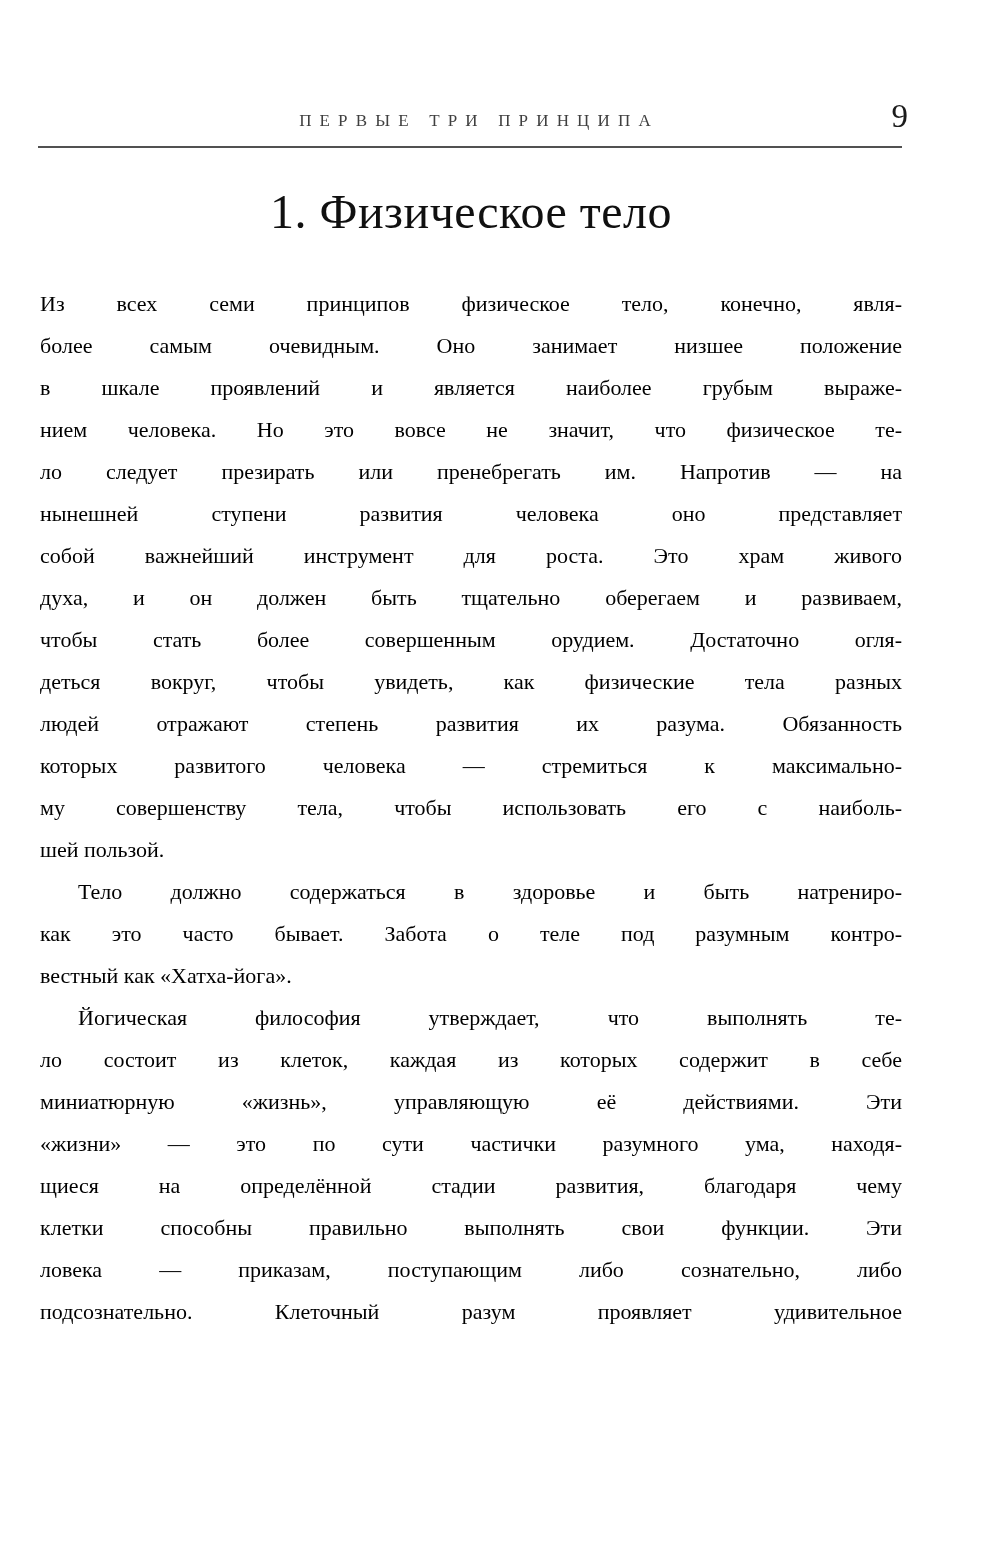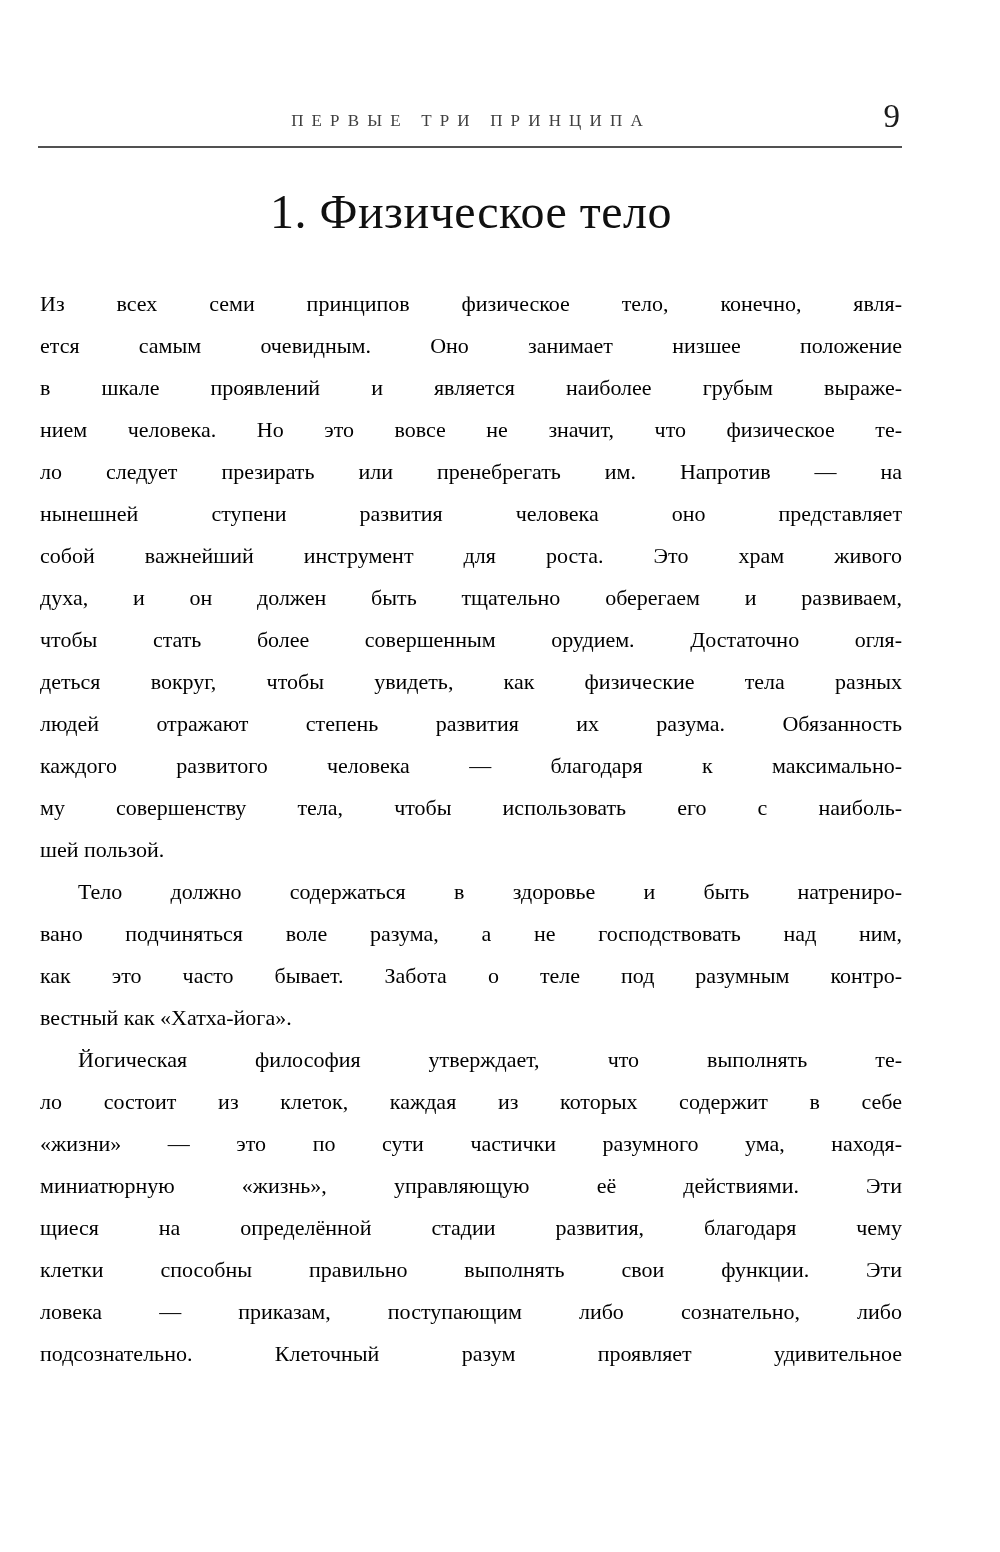--- a/index.html
+++ b/index.html
@@ -22,21 +22,21 @@
     position: absolute;
     left: 40px;
     width: 862px;
     top: 0;
     height: 100%;
   }
   
   .running-head {
     position: absolute;
     top: 104px;
-    left: 0;
+    left: 8px;
     width: 100%;
     height: 36px;
     text-align: center;
   }
   .running-title {
     display: inline-block;
     font-size: 17px;
     letter-spacing: 0.48em;
     color: #3f3f3f;
     padding-top: 7px;
@@ -111,45 +111,44 @@
       <span class="page-number">9</span>
     </div>
 
     <div class="rule"></div>
 
     <h1 class="chapter-title">1. Физическое тело</h1>
 
     <div class="body-text" id="body-text">
         <div class="paragraph">
           <div class="line">Из всех семи принципов физическое тело, конечно, явля-</div>
-          <div class="line">ется самым очевидным. Оно занимает низшее положение</div>
+          <div class="line">более самым очевидным. Оно занимает низшее положение</div>
           <div class="line">в шкале проявлений и является наиболее грубым выраже-</div>
           <div class="line">нием человека. Но это вовсе не значит, что физическое те-</div>
           <div class="line">ло следует презирать или пренебрегать им. Напротив — на</div>
           <div class="line">нынешней ступени развития человека оно представляет</div>
           <div class="line">собой важнейший инструмент для роста. Это храм живого</div>
           <div class="line">духа, и он должен быть тщательно оберегаем и развиваем,</div>
           <div class="line">чтобы стать более совершенным орудием. Достаточно огля-</div>
           <div class="line">деться вокруг, чтобы увидеть, как физические тела разных</div>
           <div class="line">людей отражают степень развития их разума. Обязанность</div>
-          <div class="line">каждого развитого человека — благодаря к максимально-</div>
+          <div class="line">которых развитого человека — стремиться к максимально-</div>
           <div class="line">му совершенству тела, чтобы использовать его с наиболь-</div>
           <div class="line no-stretch">шей пользой.</div>
         </div>
         <div class="paragraph">
           <div class="line indent">Тело должно содержаться в здоровье и быть натрениро-</div>
-          <div class="line">вано подчиняться воле разума, а не господствовать над ним,</div>
           <div class="line">как это часто бывает. Забота о теле под разумным контро-</div>
           <div class="line no-stretch">вестный как «Хатха-йога».</div>
         </div>
         <div class="paragraph">
           <div class="line indent">Йогическая философия утверждает, что выполнять те-</div>
           <div class="line">ло состоит из клеток, каждая из которых содержит в себе</div>
+          <div class="line">миниатюрную «жизнь», управляющую её действиями. Эти</div>
           <div class="line">«жизни» — это по сути частички разумного ума, находя-</div>
-          <div class="line">миниатюрную «жизнь», управляющую её действиями. Эти</div>
           <div class="line">щиеся на определённой стадии развития, благодаря чему</div>
           <div class="line">клетки способны правильно выполнять свои функции. Эти</div>
           <div class="line">ловека — приказам, поступающим либо сознательно, либо</div>
           <div class="line">подсознательно. Клеточный разум проявляет удивительное</div>
         </div>
       </div>
 
   </div>
 </div>
 

